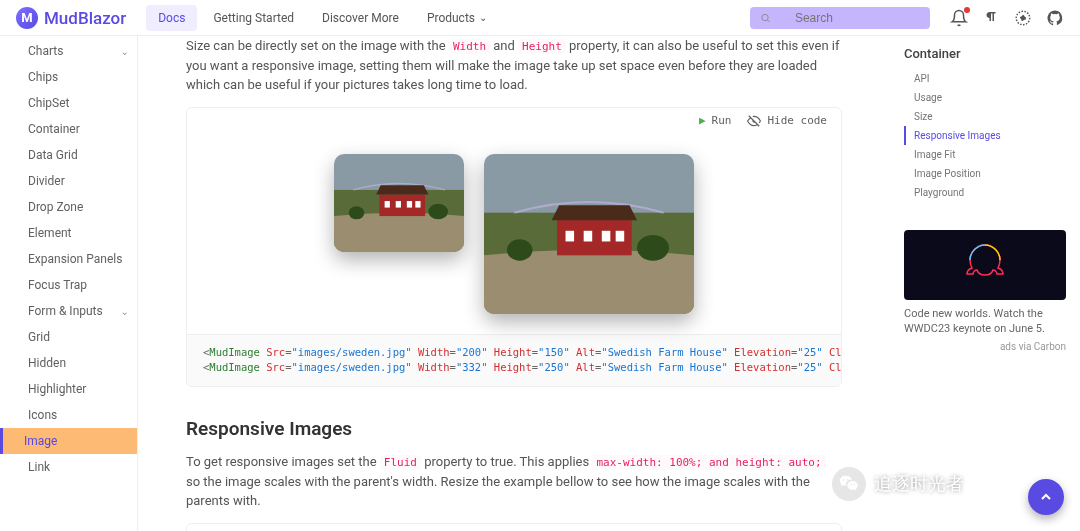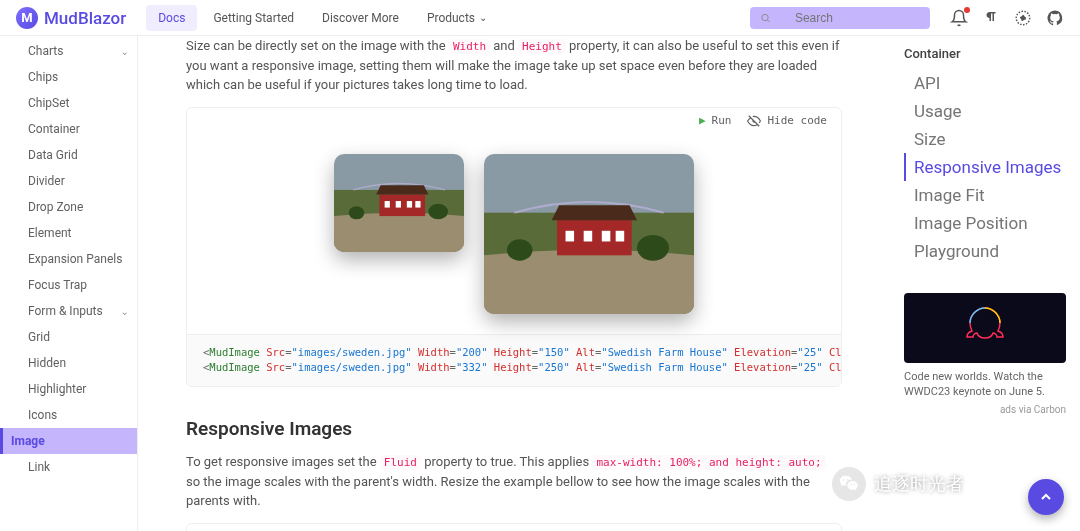--- a/index.html
+++ b/index.html
@@ -12,41 +12,41 @@
 .top-nav-item { padding: 6px 12px; font-size: 12px; color: #555; border-radius: 4px; cursor: pointer; display: flex; align-items: center; gap: 4px; }
 .top-nav-item.active { background: #f0edff; color: #594ae2; }
 .search-box { margin-left: auto; display: flex; align-items: center; background: #c4b5fd; border-radius: 4px; padding: 4px 10px; width: 180px; gap: 24px; }
 .search-box input { border: none; background: transparent; outline: none; width: 100%; font-size: 12px; color: #666; }
 .app-bar-icons { display: flex; gap: 14px; margin-left: 20px; align-items: center; }
 .app-bar-icon { width: 18px; height: 18px; color: #555; cursor: pointer; position: relative; }
 .dot { position: absolute; top: -2px; right: -2px; width: 6px; height: 6px; background: #e53935; border-radius: 50%; }
 .shell { display: flex; height: calc(100% - 36px); }
 .sidebar { width: 138px; border-right: 1px solid #eee; overflow-y: auto; padding: 2px 0; font-size: 12px; }
 .side-item { padding: 6px 8px 6px 28px; color: #616161; cursor: pointer; display: flex; justify-content: space-between; align-items: center; }
-.side-item.active { background: #c4b5fd; color: #594ae2; border-left: 3px solid #594ae2; padding-left: 8px; font-weight: bold; }
+.side-item.active { background: #fdba74; color: #594ae2; border-left: 3px solid #594ae2; padding-left: 21px; }
 .side-item .chev { color: #999; font-size: 10px; }
 .main { flex: 1; overflow-y: auto; padding: 0 48px 20px 48px; position: relative; }
 .main::-webkit-scrollbar { width: 6px; } .main::-webkit-scrollbar-thumb { background: #ccc; border-radius: 3px; }
 .sidebar::-webkit-scrollbar { width: 4px; } .sidebar::-webkit-scrollbar-thumb { background: #ccc; border-radius: 2px; }
 .para { font-size: 13px; color: #555; line-height: 1.5; margin-bottom: 8px; }
 .code-inline { font-family: "Consolas", monospace; font-size: 11px; color: #e91e63; background: #fce4ec33; padding: 1px 4px; border-radius: 3px; }
 .example-box { border: 1px solid #eee; border-radius: 6px; margin: 12px 0 30px 0; overflow: hidden; }
 .example-toolbar { display: flex; justify-content: flex-end; gap: 16px; padding: 6px 14px; font-family: "Consolas", monospace; font-size: 11px; color: #616161; }
 .tb-item { display: flex; align-items: center; gap: 6px; cursor: pointer; }
 .example-canvas { padding: 20px; display: flex; justify-content: center; gap: 20px; align-items: flex-start; flex-wrap: wrap; }
 .img-card { border-radius: 10px; box-shadow: 0 8px 20px rgba(0,0,0,0.3); overflow: hidden; }
 .farm1 { width: 130px; height: 98px; }
 .farm2 { width: 210px; height: 160px; }
 .farm-svg { width: 100%; height: 100%; display: block; }
 .code-block { background: #fafafa; border-top: 1px solid #eee; padding: 10px 16px; font-family: "Consolas", monospace; font-size: 10.5px; line-height: 1.5; overflow-x: auto; white-space: pre; }
 .t-tag { color: #2e7d32; } .t-attr { color: #d32f2f; } .t-str { color: #1976d2; } .t-punc { color: #666; }
 h2.section { font-size: 19px; font-weight: 600; margin: 24px 0 12px 0; color: #333; }
 .toc { width: 190px; padding: 10px 14px; font-size: 12px; }
 .toc-title { color: #424242; font-weight: 500; margin-bottom: 8px; font-size: 13px; }
-.toc-item { padding: 4px 0 4px 10px; color: #757575; cursor: pointer; font-size: 17px; }
+.toc-item { padding: 4px 0 4px 10px; color: #757575; cursor: pointer; font-size: 10px; }
 .toc-item.active { color: #594ae2; border-left: 2px solid #594ae2; padding-left: 8px; }
 .ad-box { margin-top: 28px; }
 .ad-img { width: 100%; height: 70px; background: #0a0a1a; border-radius: 4px; display: flex; align-items: center; justify-content: center; }
 .ad-text { font-size: 11px; color: #666; margin-top: 6px; line-height: 1.4; }
 .ad-via { font-size: 10px; color: #999; text-align: right; margin-top: 4px; }
 .fab { position: absolute; bottom: 16px; right: 16px; width: 36px; height: 36px; border-radius: 50%; background: #594ae2; color: #fff; display: flex; align-items: center; justify-content: center; box-shadow: 0 4px 10px rgba(0,0,0,0.3); cursor: pointer; }
 .watermark-wrap { position: absolute; bottom: 30px; right: 116px; display: flex; align-items: center; gap: 8px; opacity: .9; }
 .watermark-chat { width: 34px; height: 34px; border-radius: 50%; background: rgba(200,200,200,.5); display:flex; align-items:center; justify-content:center; }
 .watermark-chat svg { width:20px; height:20px; fill:#fff; }
 .watermark-text { color: #fff; font-size: 18px; text-shadow: 0 0 4px rgba(0,0,0,.5); font-weight:500; }

